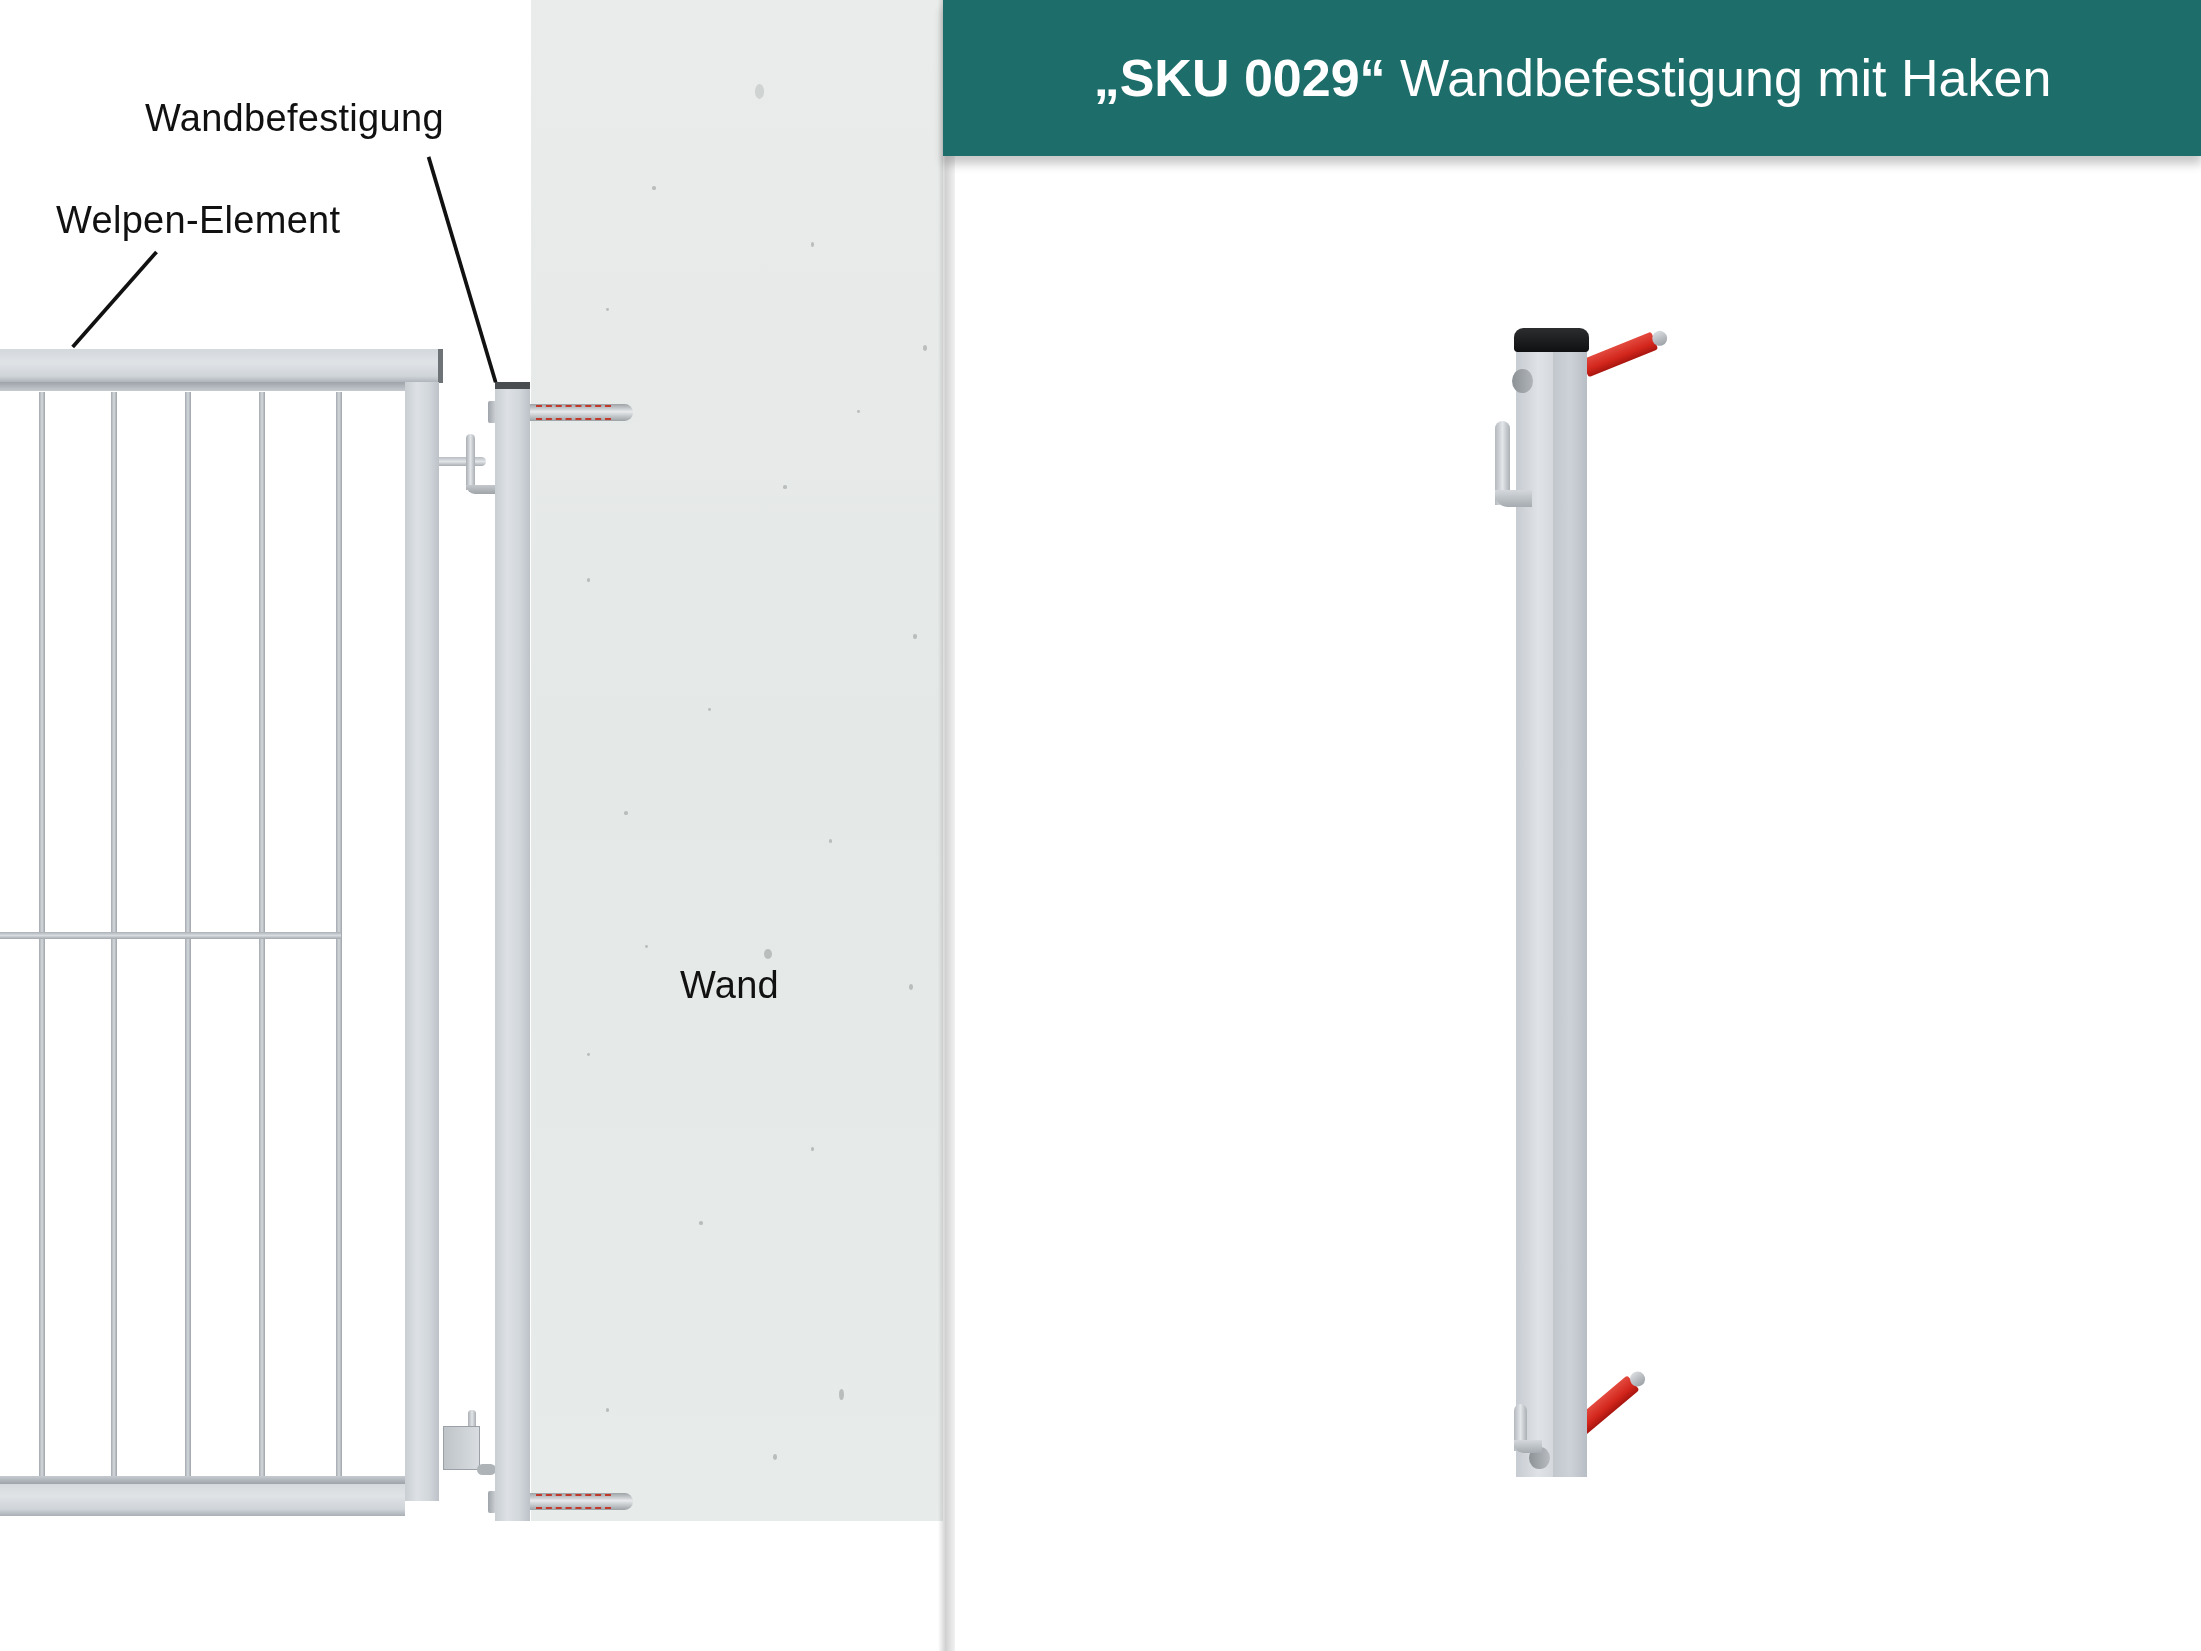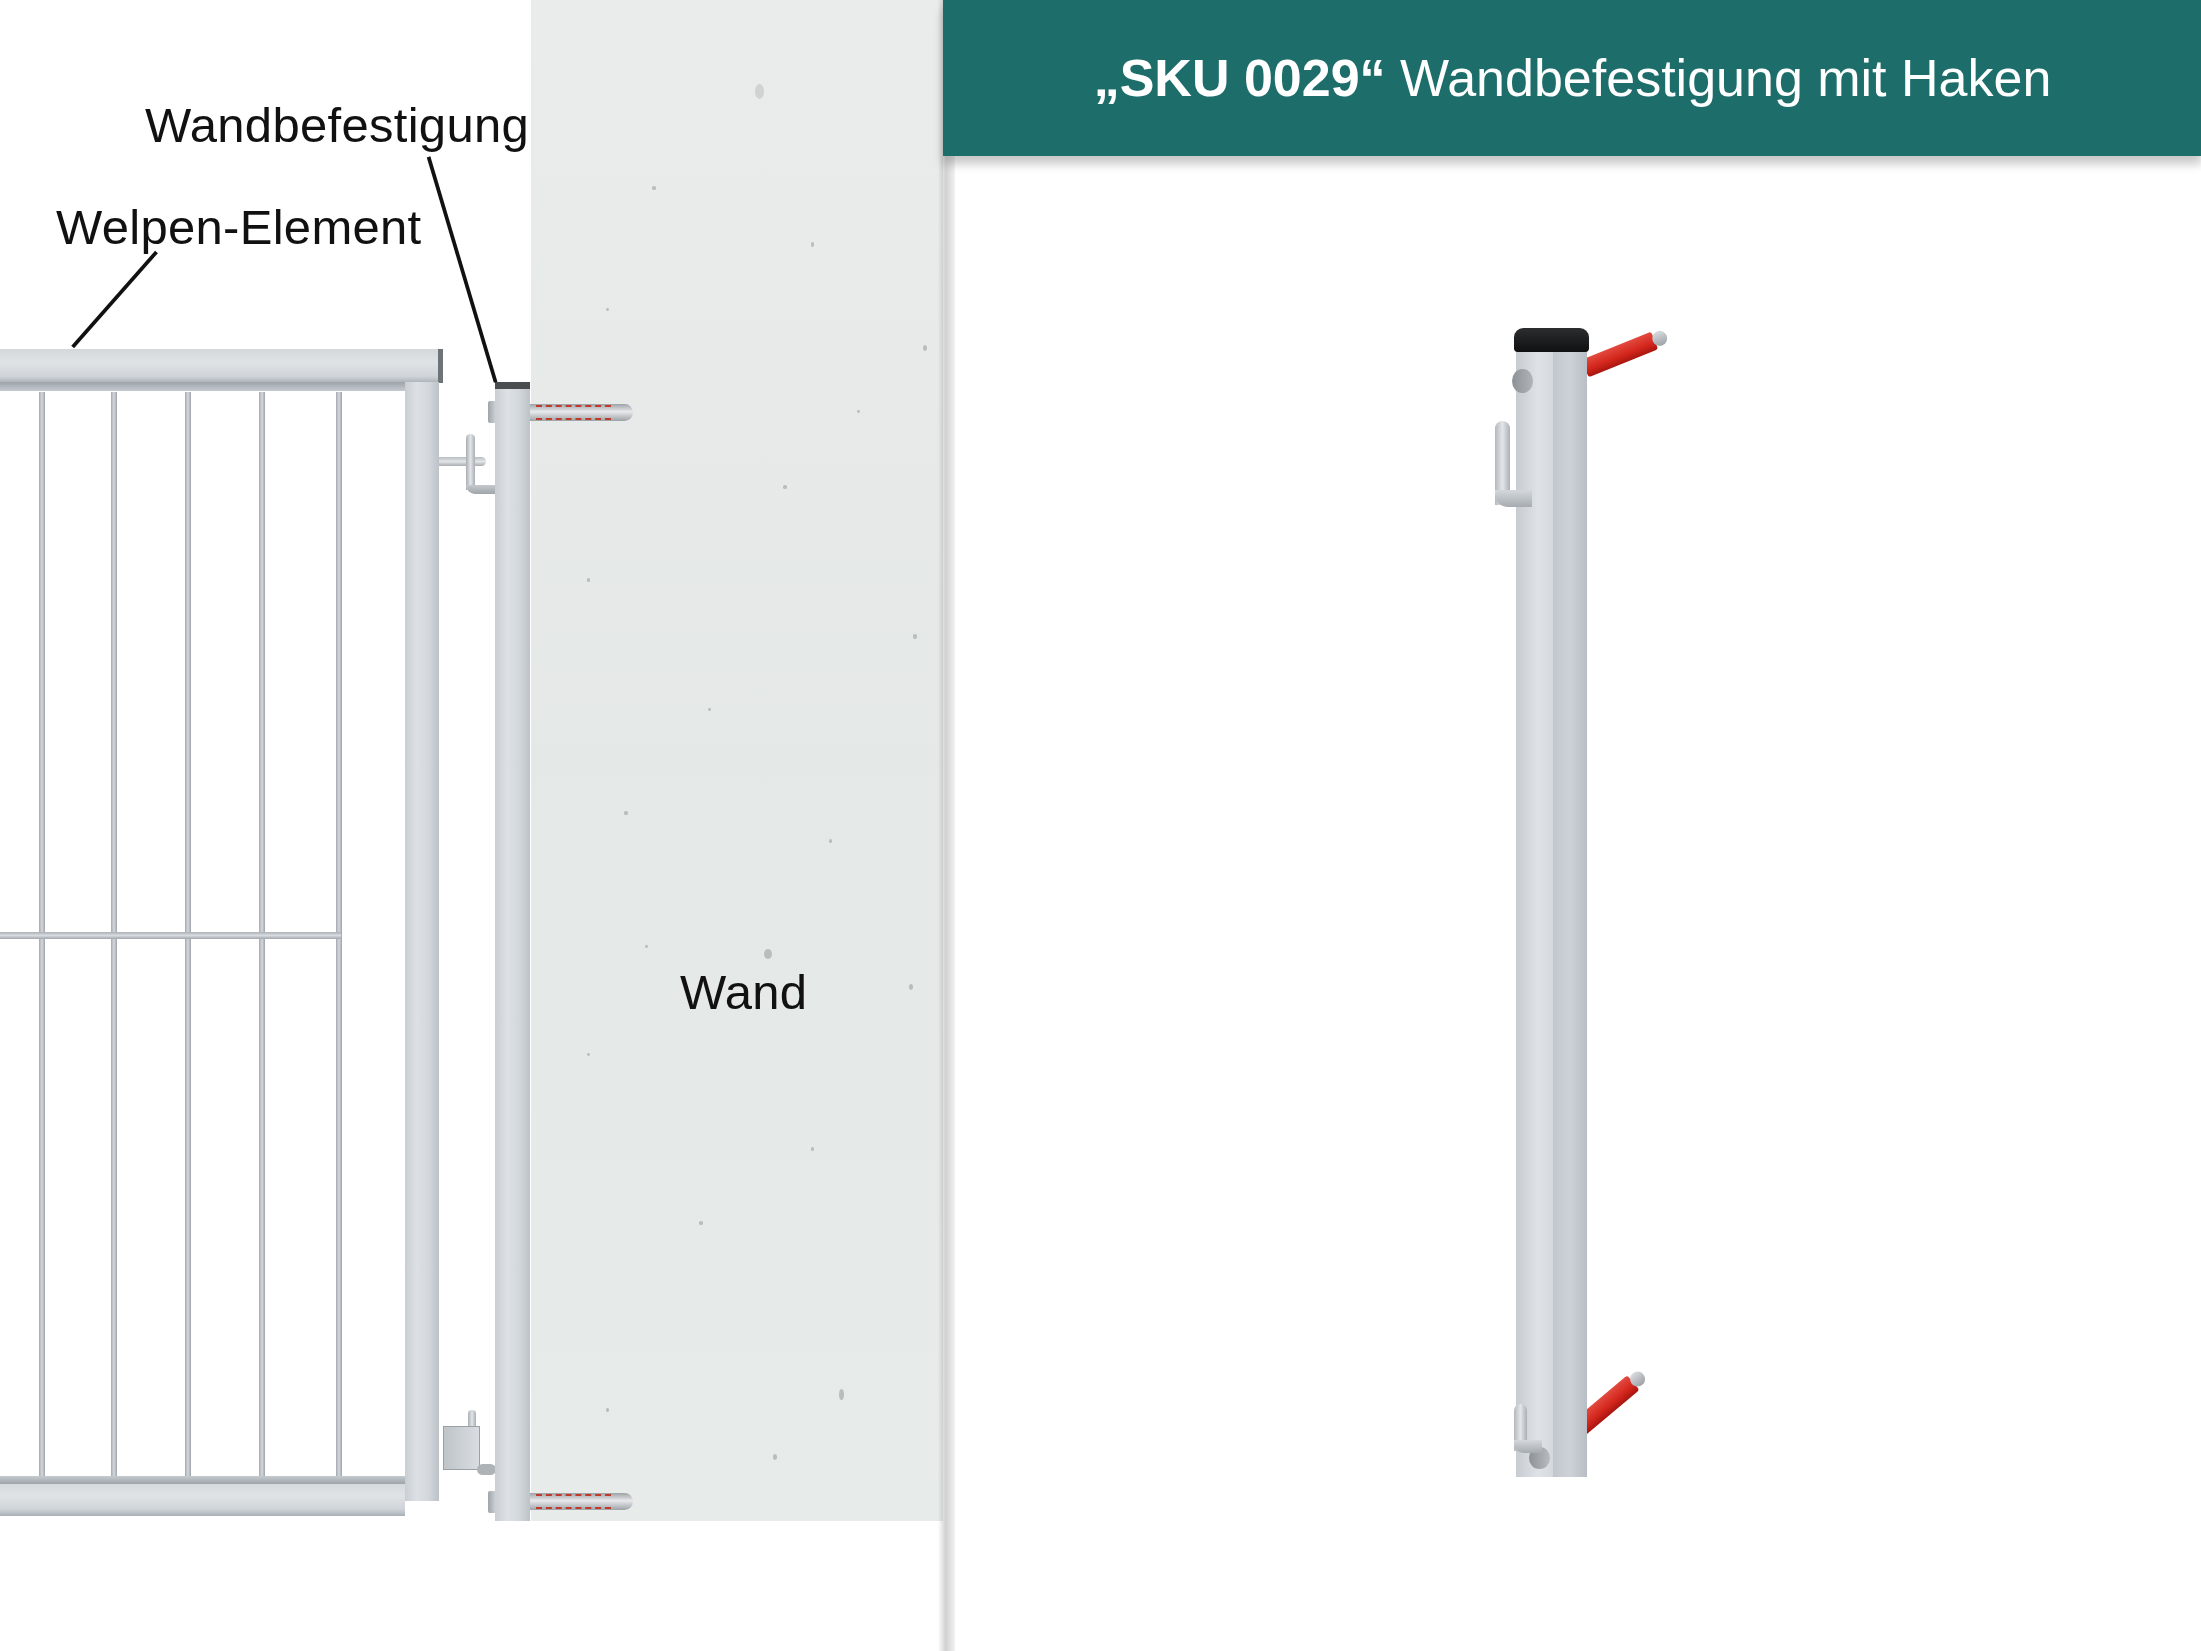--- a/index.html
+++ b/index.html
@@ -8,21 +8,21 @@
   
   #wall{left:531px;top:0;width:412px;height:1521px;background:linear-gradient(180deg,#e9eceb 0%,#e4e8e7 50%,#e7ebea 100%);}
   .speck{position:absolute;background:#b9bebd;border-radius:50%;}
   .steel{background:linear-gradient(90deg,#c9ced3 0%,#dde1e5 35%,#d2d7dc 70%,#bcc2c8 100%);}
   .steel-h{background:linear-gradient(180deg,#d3d8dc 0%,#e0e3e6 40%,#cfd4d9 80%,#a9afb5 100%);}
   .bar{position:absolute;width:5.6px;background:linear-gradient(90deg,#a3a9af,#d5d9dd,#9da3a9);}
   .hbar{position:absolute;height:6.5px;background:linear-gradient(180deg,#aab0b6,#d8dce0,#a0a6ac);}
   .screw{position:absolute;height:17px;border-radius:0 8.4px 8.4px 0;background:linear-gradient(180deg,#9da2a6 0%,#e8eaec 45%,#9da2a6 100%);}
   .screw .plug{position:absolute;left:0;top:0.9px;height:15px;border-top:2.8px dashed #c0392b;border-bottom:2.8px dashed #c0392b;box-sizing:border-box;}
   .nut{position:absolute;background:linear-gradient(90deg,#9ea4aa,#cfd3d7);border-radius:1.9px;}
-  .label{position:absolute;color:#111;font-size:49px;font-family:"Liberation Sans","DejaVu Sans",sans-serif;white-space:nowrap;letter-spacing:0.3px;}
+  .label{position:absolute;color:#111;font-size:38px;font-family:"Liberation Sans","DejaVu Sans",sans-serif;white-space:nowrap;letter-spacing:0.3px;}
   
   #right-shadow{left:938px;top:0;width:17px;height:1652px;background:linear-gradient(90deg,rgba(0,0,0,0) 0%,rgba(0,0,0,0.18) 45%,rgba(0,0,0,0.05) 100%);}
   #header{left:943px;top:0;width:1259px;height:156px;background:#1d6e6b;box-shadow:0 7.5px 9.3px rgba(0,0,0,0.22);display:flex;align-items:center;justify-content:center;}
   #header-title{color:#ffffff;font-size:52px;font-family:"Liberation Sans","DejaVu Sans",sans-serif;white-space:nowrap;}
   #header-title b{font-weight:bold;}
   .post-face-l{background:linear-gradient(90deg,#c7ccd2,#dfe2e6 60%,#d5d9de);}
   .post-face-r{background:linear-gradient(90deg,#c1c7cd,#cdd2d8 50%,#b8bec5);}
   .dowel{position:absolute;height:18.6px;background:linear-gradient(180deg,#e34a3f 0%,#d3261c 60%,#a8150f 100%);border-radius:2.8px;transform-origin:left center;}
   .dowel::after{content:"";position:absolute;right:-13px;top:1.9px;width:15px;height:15px;border-radius:50%;background:linear-gradient(180deg,#d9dcdf,#9ea3a8);}
 </style>

